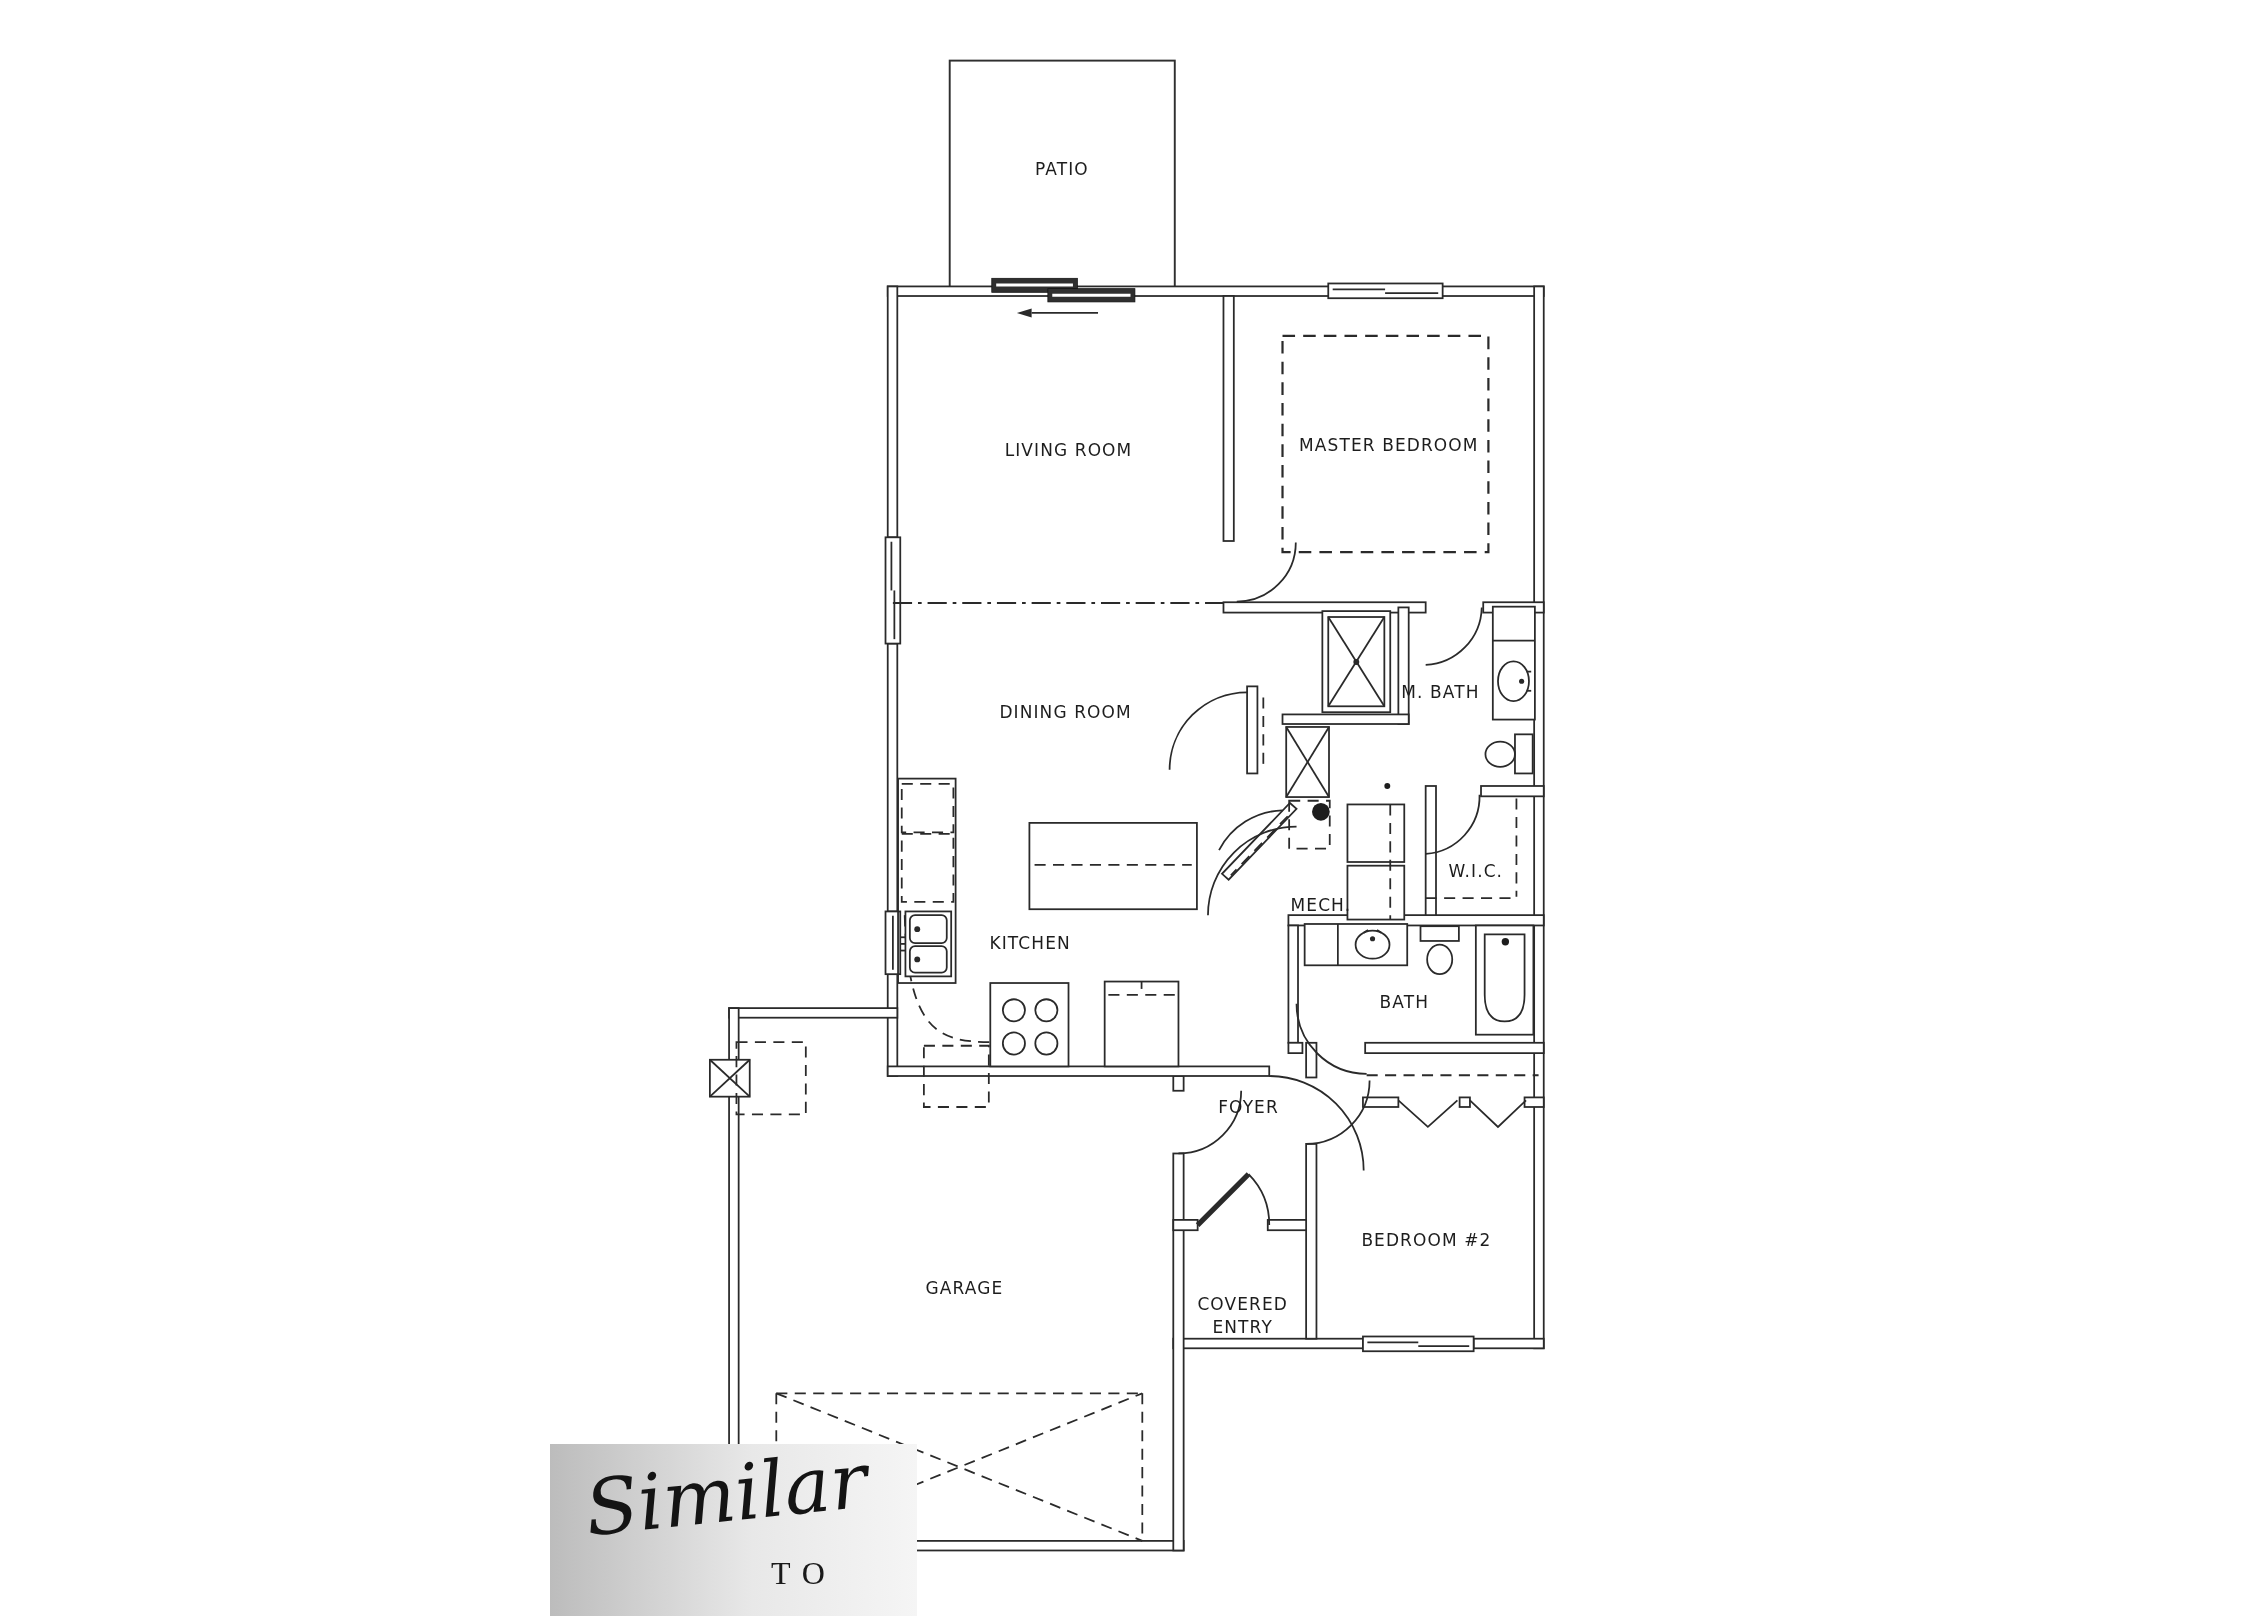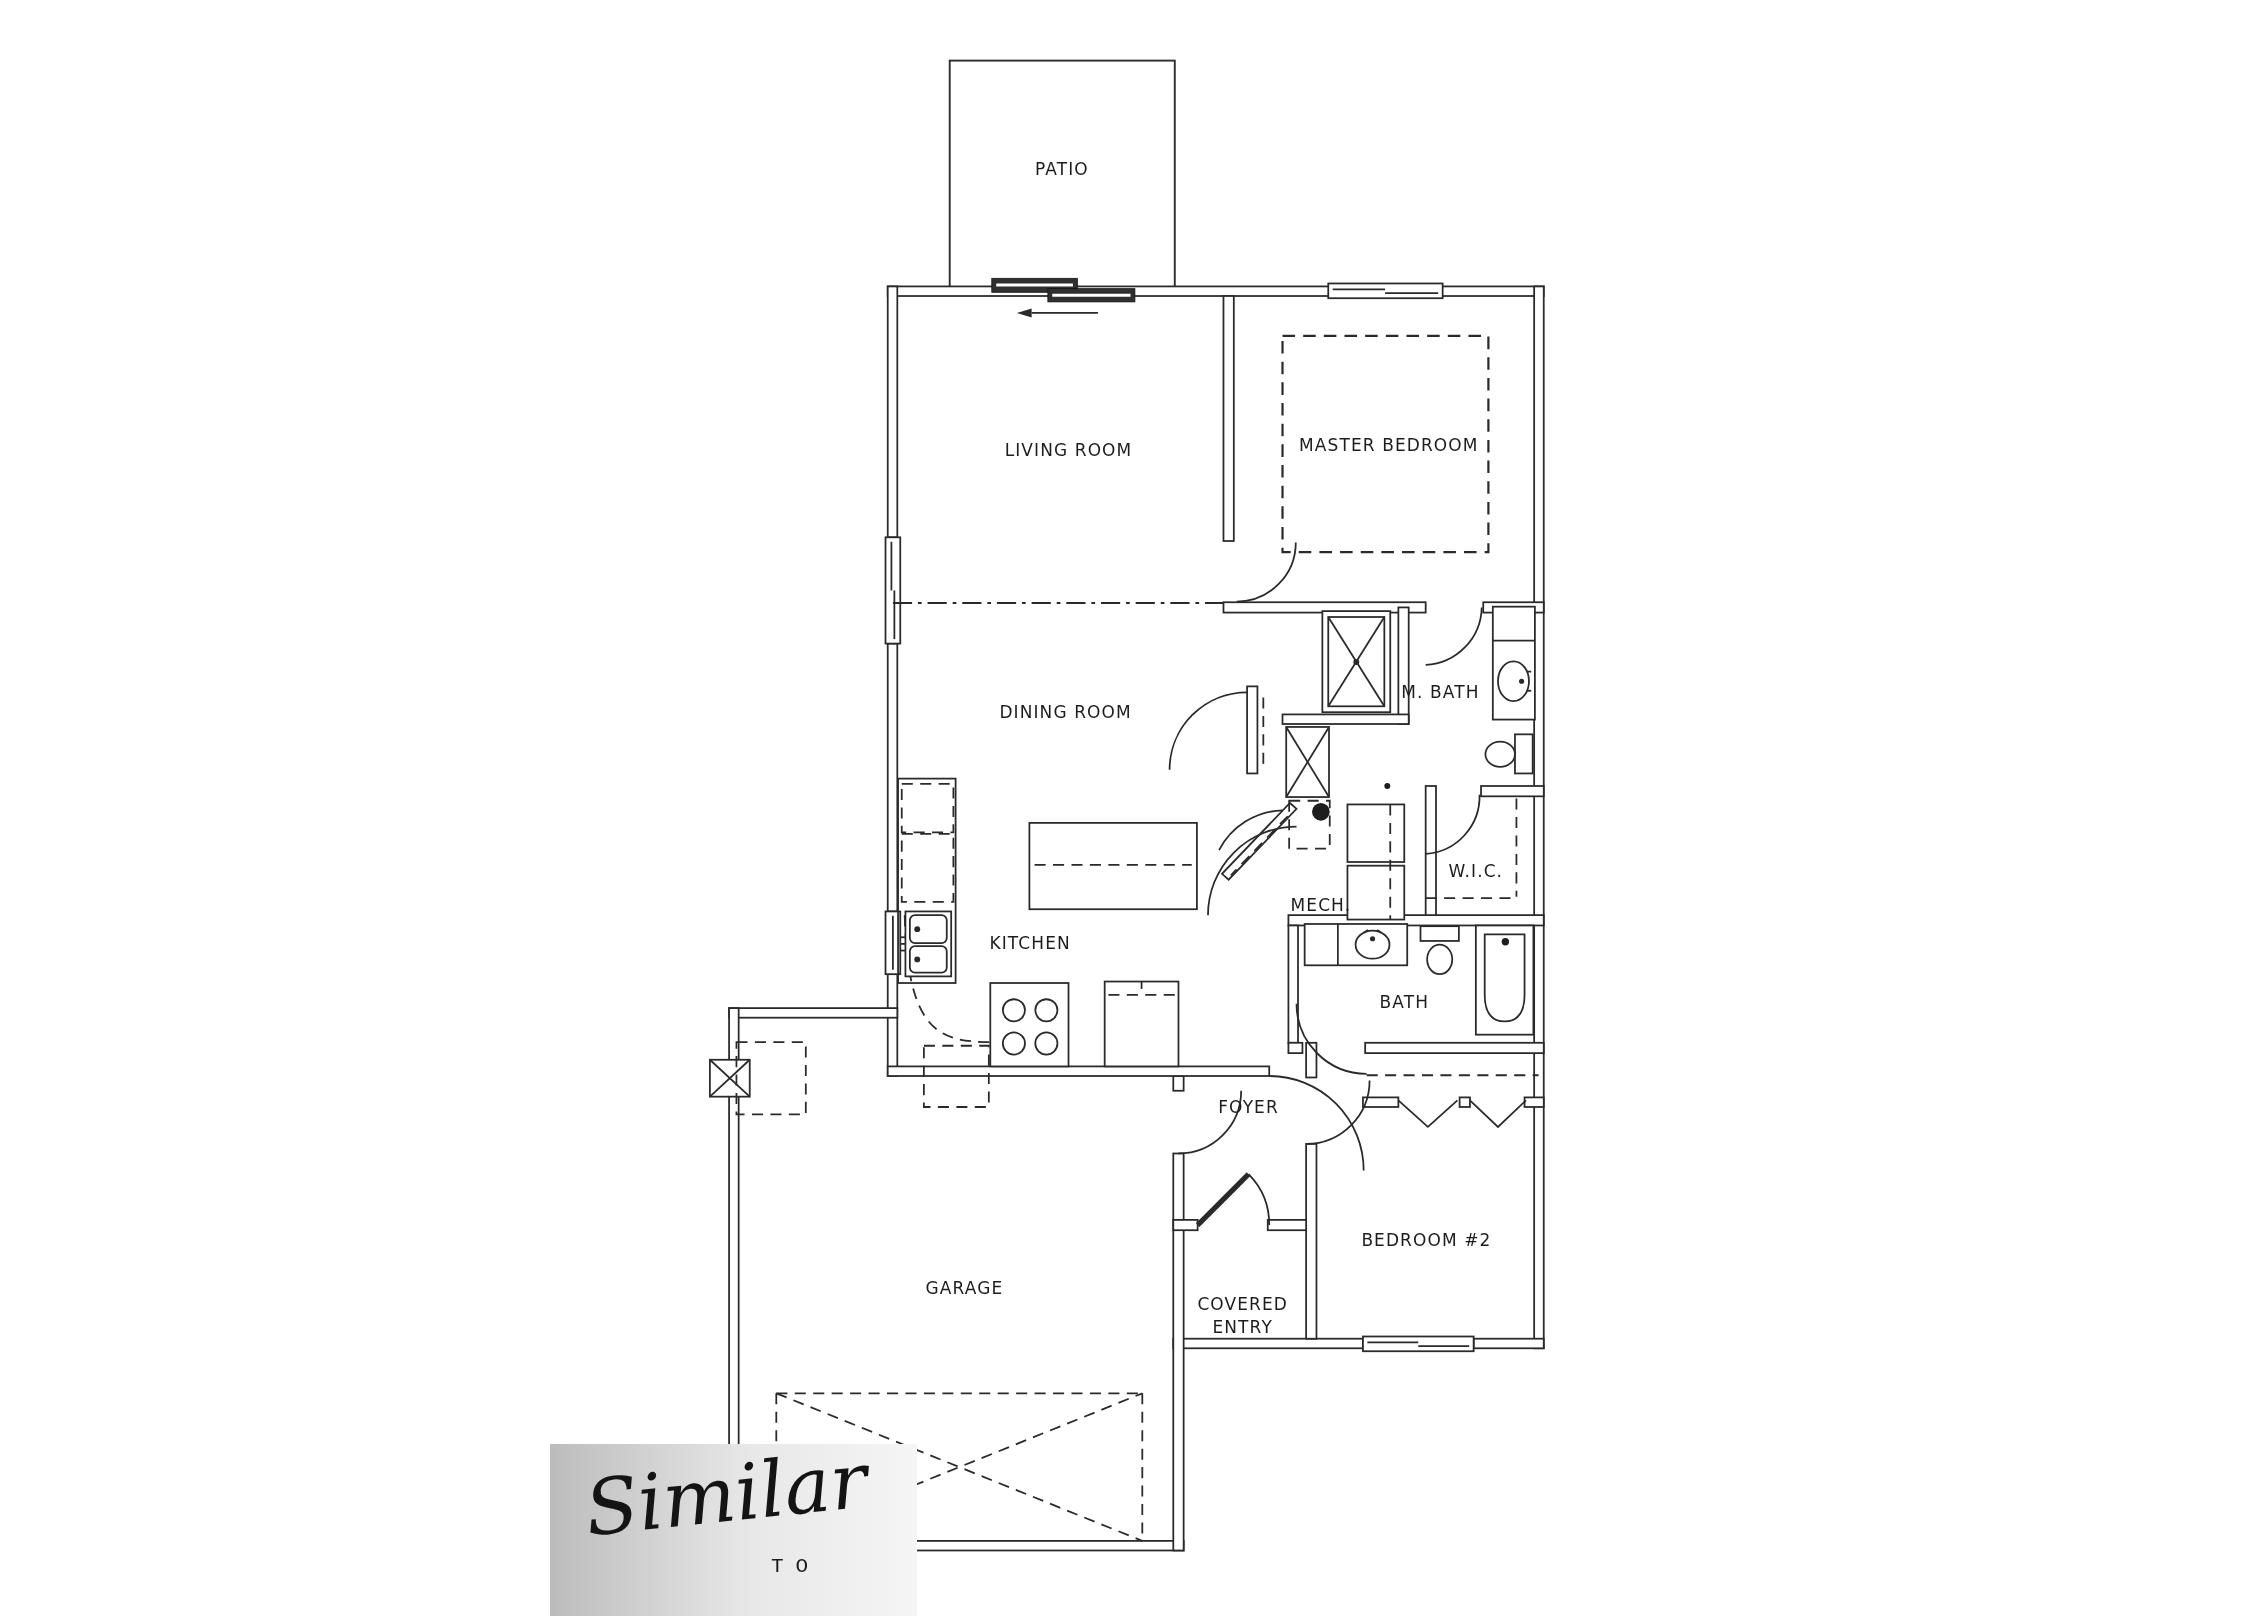--- a/index.html
+++ b/index.html
@@ -13,22 +13,22 @@
   .ln{stroke:#2a2a2a;stroke-width:2.4;fill:none;}
   .thin{stroke:#2f2f2f;stroke-width:2.6;fill:none;}
   .dash{stroke:#2a2a2a;stroke-width:2.4;fill:none;stroke-dasharray:15 10;}
   .dashf{stroke:#2a2a2a;stroke-width:3;fill:none;stroke-dasharray:17 11;}
   .arc{stroke:#2a2a2a;stroke-width:2.4;fill:none;}
   .dark{fill:#2f2f2f;stroke:#111;stroke-width:1;}
   #watermark{position:absolute;left:550px;top:1444px;width:367px;height:173px;
      background:linear-gradient(90deg,#bcbcbc 0%,#e8e8e8 55%,#f5f5f5 100%);}
   #wm-script{position:absolute;left:35px;top:5.9px;font-family:"DejaVu Serif","Liberation Serif",serif;
      font-style:italic;font-size:77px;color:#141414;transform:rotate(-6deg);}
-  #wm-sub{position:absolute;left:221px;top:111px;font-family:Liberation Mono, monospace;
-     font-size:21px;letter-spacing:11.8px;color:#1a1a1a;}
+  #wm-sub{position:absolute;left:221px;top:111px;font-family:Liberation Serif, serif;
+     font-size:32px;letter-spacing:11.8px;color:#1a1a1a;}
   #brand{position:absolute;left:2140px;top:1428px;width:121px;height:119px;}
   #brand-text{position:absolute;left:4.4px;top:72px;font-family:"Liberation Sans","DejaVu Sans",sans-serif;
      font-weight:bold;font-size:43px;letter-spacing:0px;color:#16355f;}
 </style>
 </head>
 <body>
 
 <div id="stage">
 <svg width="2261" height="1617" viewBox="0 0 3064 2191">
 

